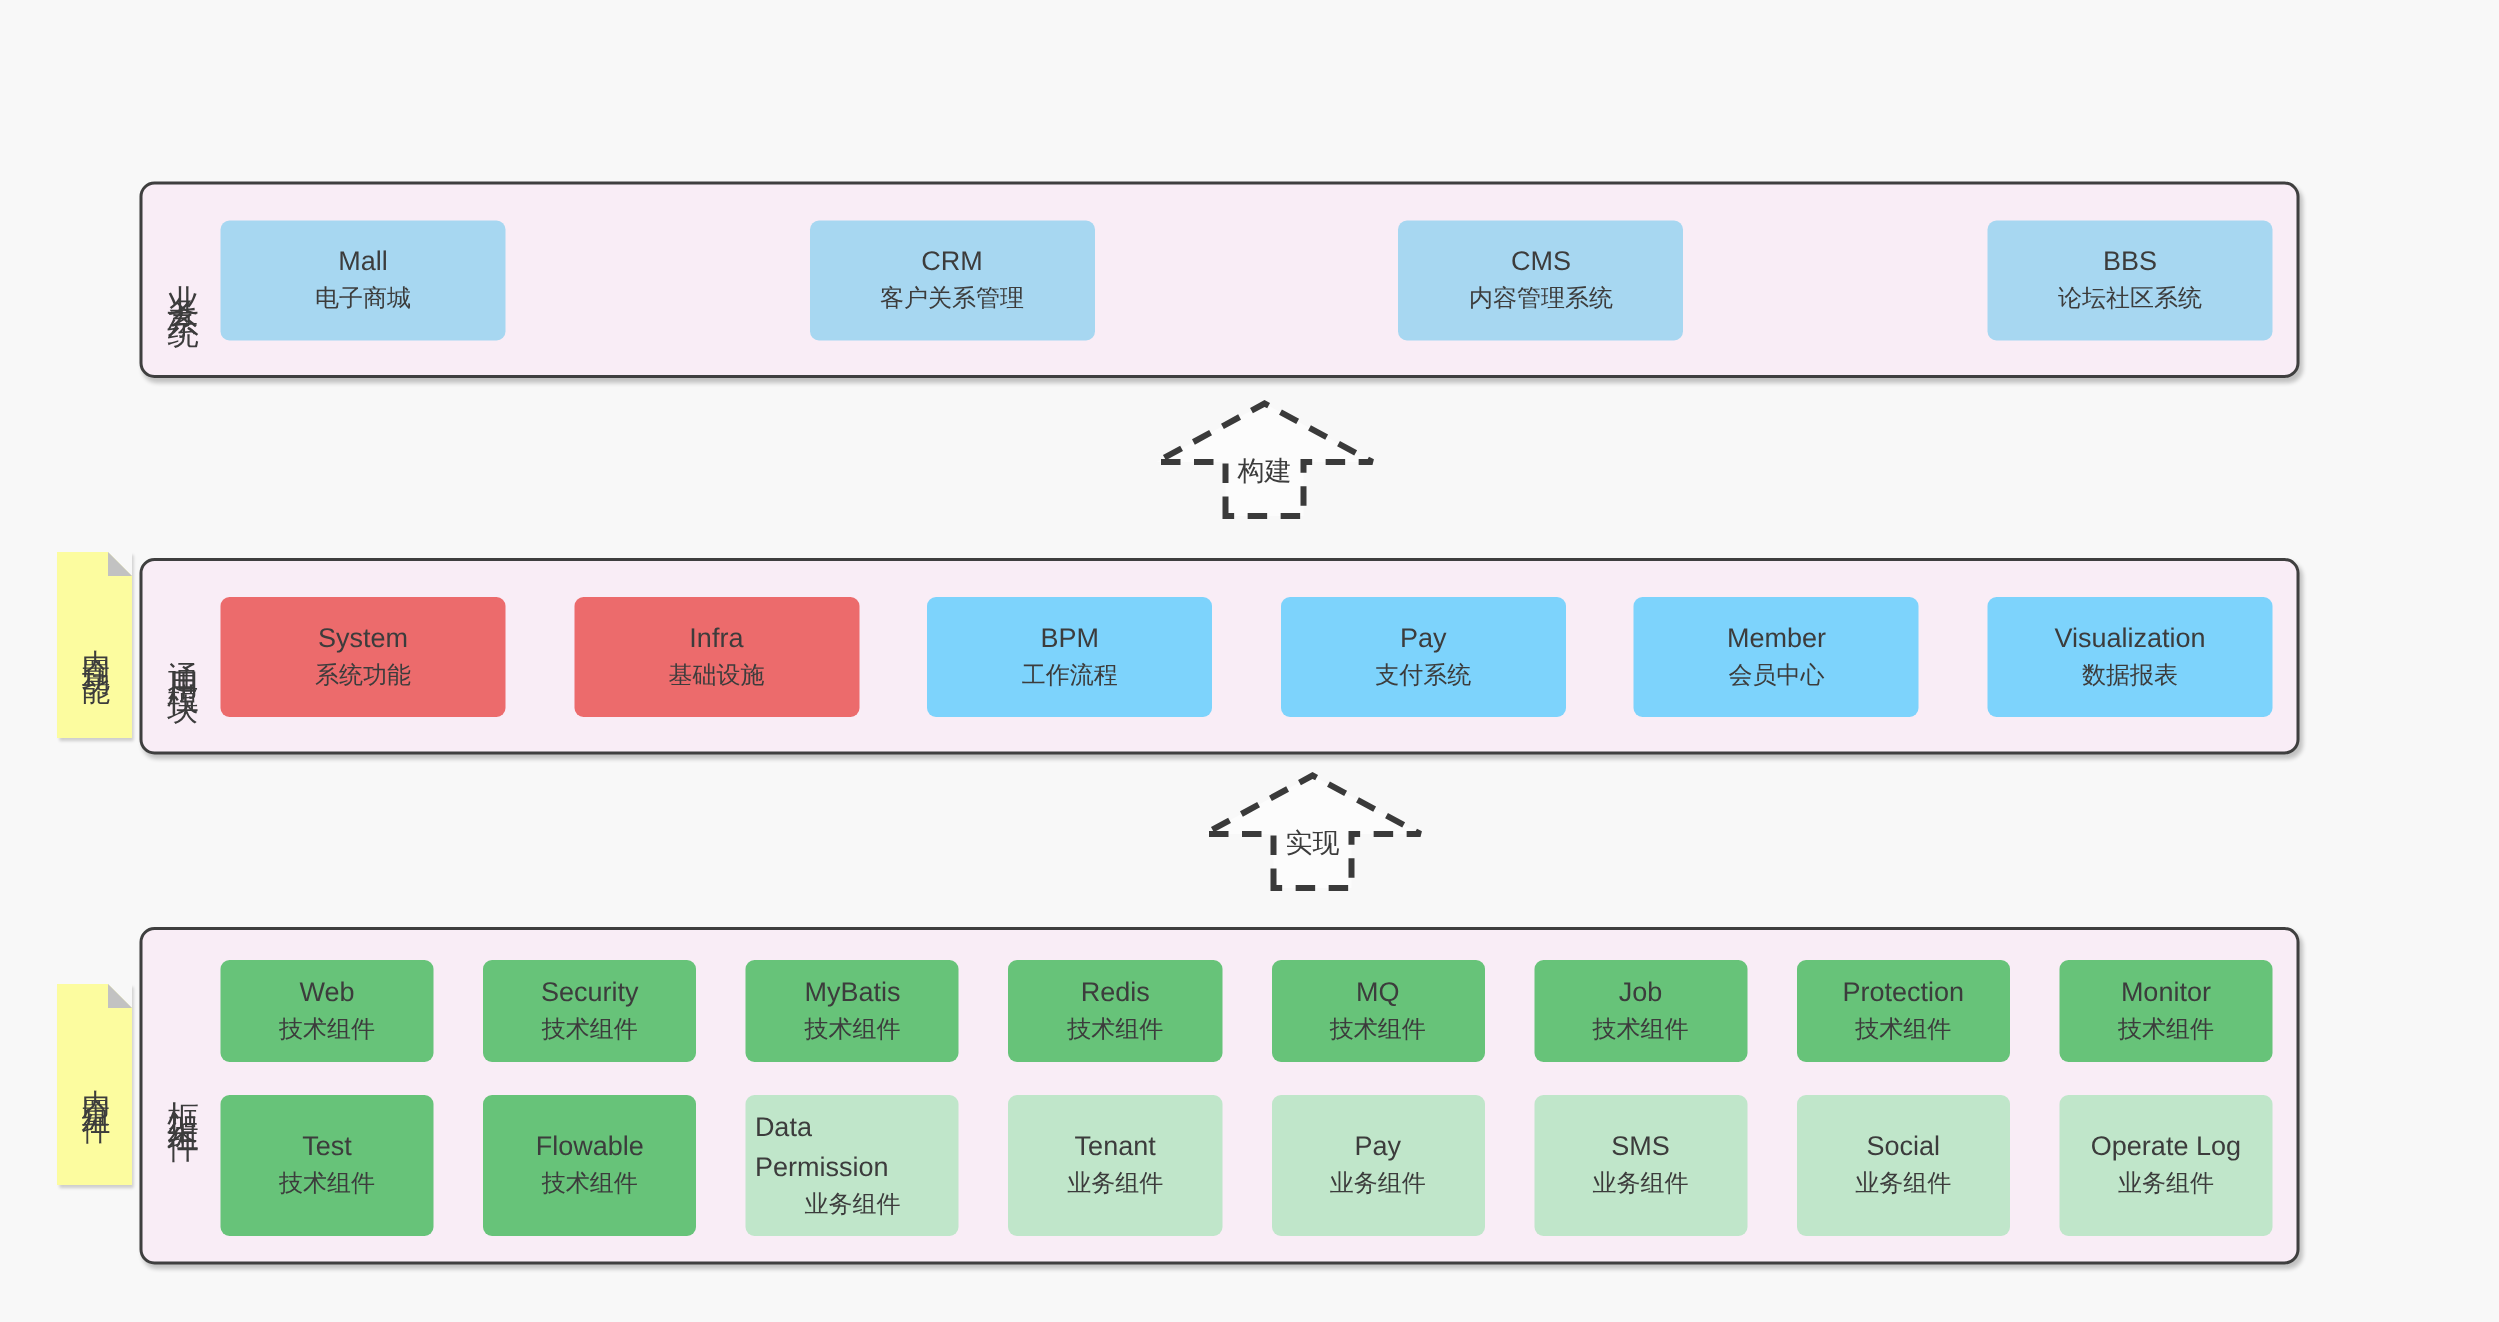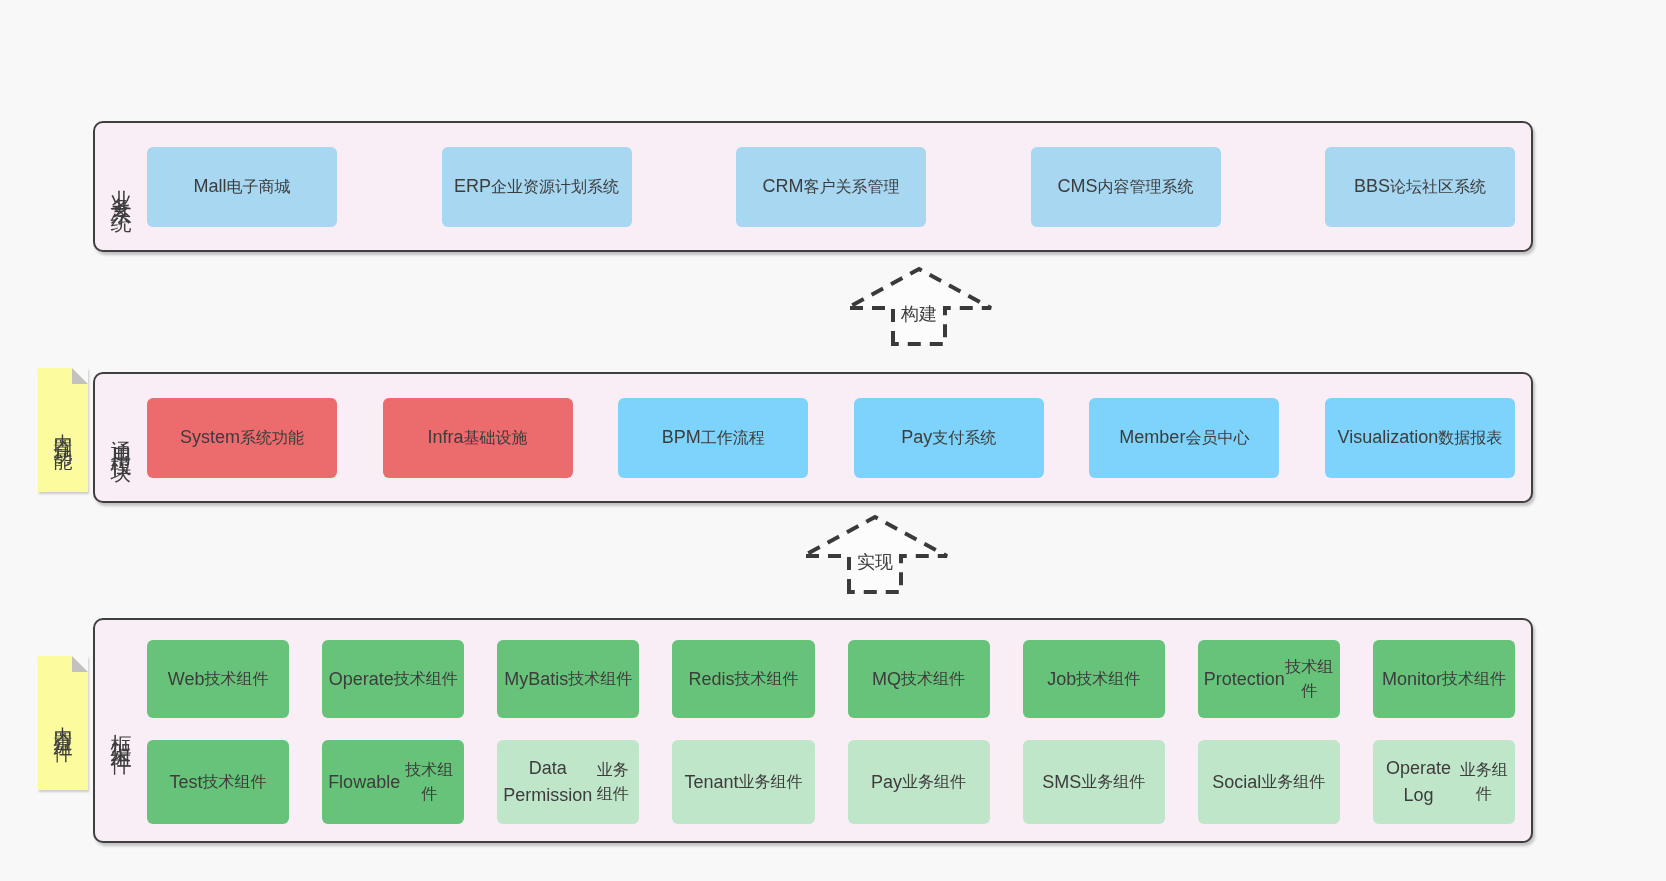--- a/index.html
+++ b/index.html
@@ -28,22 +28,22 @@
   .row{
     position:absolute;left:52px;right:16px;top:0;bottom:0;
     display:flex;align-items:center;justify-content:space-between;
   }
   .grid{
     position:absolute;left:52px;right:16px;top:20px;bottom:17px;
     display:grid;grid-template-columns:repeat(8,1fr);gap:22px 33px;
   }
   
   .box{
-    border-radius:6px;display:flex;flex-direction:row;
-    align-items:center;justify-content:center;text-align:center;
+    border-radius:6px;display:flex;flex-direction:column;
+    align-items:center;justify-content:center;text-align:left;
     line-height:1.5;padding:4px 6px;box-sizing:border-box;
   }
   .row .box{width:190px;height:80px;flex:0 0 auto;}
   .box-name{font-size:18px;}
   .box-desc{font-size:16px;}
   .box[data-type="blue"]{background:#a7d7f1;}
   .box[data-type="red"]{background:#ec6b6c;}
   .box[data-type="pink"]{background:#7dd3fc;}
   .box[data-type="green"]{background:#67c379;}
   .box[data-type="green-light"]{background:#c0e6ca;}
@@ -61,43 +61,39 @@
   .sticky-fold::after{
     content:"";position:absolute;left:-16px;top:-16px;width:0;height:0;
     border-bottom:16px solid #c2c2c2;border-right:16px solid transparent;
   }
   .sticky-text{
     position:absolute;inset:0;display:flex;align-items:center;justify-content:center;
     font-size:19px;letter-spacing:6px;color:#3c3c3c;
   }
   
   .arrow{position:absolute;width:150px;height:80px;}
-  .arrow-build{left:844px;top:266px;}
+  .arrow-build{left:768px;top:266px;}
   .arrow-implement{left:800px;top:514px;}
   .arrow svg{display:block;}
   .arrow-label{
     position:absolute;left:50%;top:36px;transform:translateX(-50%);
     background:#fcfcfc;padding:0 3px;font-size:18px;color:#3c3c3c;white-space:nowrap;
   }
 </style>
 </head>
 <body>
 
 <div class="stage">
 
   <section class="layer layer-business">
     <div class="layer-label vertical">业务系统</div>
     <div class="row">
       <div class="box" data-type="blue">
         <div class="box-name">Mall</div>
         <div class="box-desc">电子商城</div>
-      </div>
-      <div class="box" data-type="blue">
-        <div class="box-name">ERP</div>
-        <div class="box-desc">企业资源计划系统</div>
       </div>
       <div class="box" data-type="blue">
         <div class="box-name">CRM</div>
         <div class="box-desc">客户关系管理</div>
       </div>
       <div class="box" data-type="blue">
         <div class="box-name">CMS</div>
         <div class="box-desc">内容管理系统</div>
       </div>
       <div class="box" data-type="blue">
@@ -160,21 +156,21 @@
     <div class="sticky-text vertical">内置组件</div>
   </div>
   <section class="layer layer-framework">
     <div class="layer-label vertical">框架组件</div>
     <div class="grid">
       <div class="box" data-type="green">
         <div class="box-name">Web</div>
         <div class="box-desc">技术组件</div>
       </div>
       <div class="box" data-type="green">
-        <div class="box-name">Operate</div>
+        <div class="box-name">Security</div>
         <div class="box-desc">技术组件</div>
       </div>
       <div class="box" data-type="green">
         <div class="box-name">MyBatis</div>
         <div class="box-desc">技术组件</div>
       </div>
       <div class="box" data-type="green">
         <div class="box-name">Redis</div>
         <div class="box-desc">技术组件</div>
       </div>

